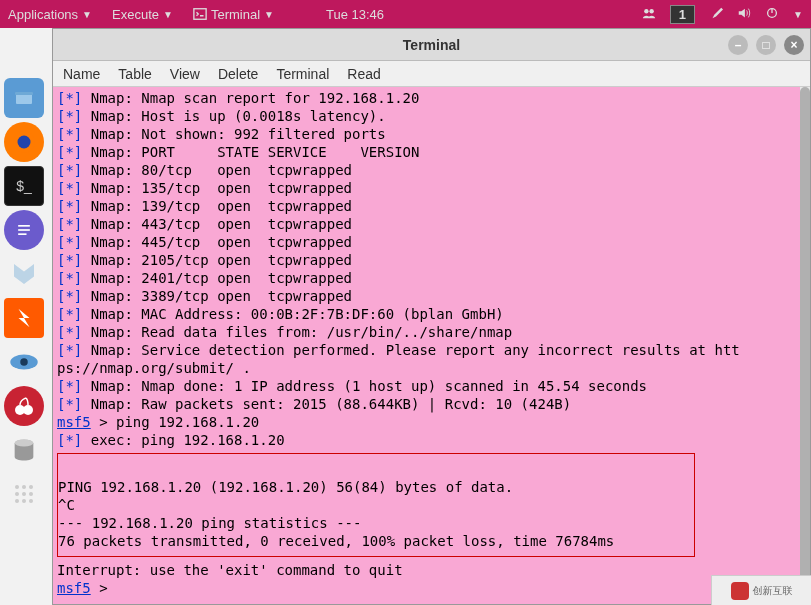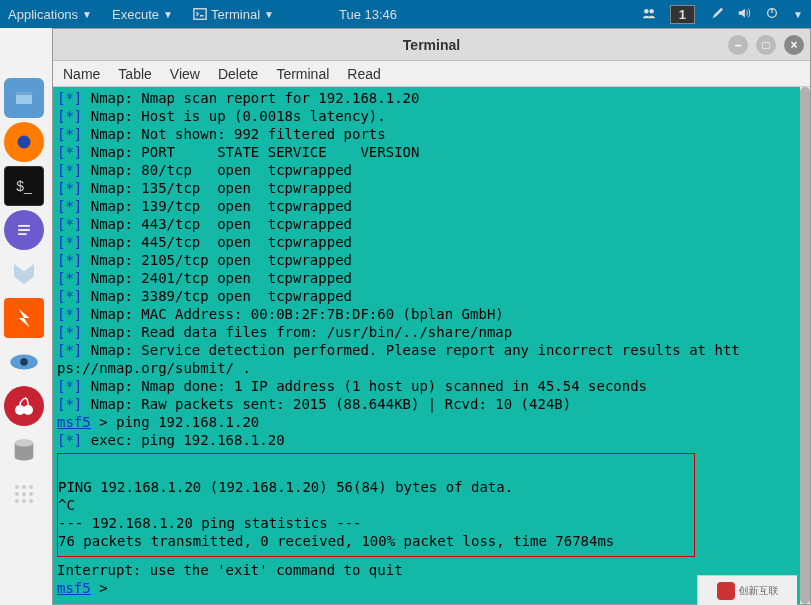--- a/index.html
+++ b/index.html
@@ -6,32 +6,32 @@
   body {
     width: 811px;
     height: 605px;
     font-family: sans-serif;
     background: #1a1a1a;
     overflow: hidden;
     position: relative;
   }
   .topbar {
     height: 28px;
-    background: #0369a1;
+    background: #be185d;
     color: #ddd;
     display: flex;
     align-items: center;
     padding: 0 8px;
     font-size: 13px;
-    gap: 5px;
+    gap: 12px;
   }
   .topbar .left { display: flex; gap: 20px; }
   .topbar .item { display: flex; align-items: center; gap: 4px; cursor: pointer; }
   .topbar .arrow { font-size: 10px; }
-  .topbar .center { margin-left: 60px; }
+  .topbar .center { margin-left: 40px; }
   .topbar .right { margin-left: auto; display: flex; align-items: center; gap: 14px; }
   .topbar .ws-box { border: 1px solid #888; padding: 1px 8px; font-weight: bold; background: #333; }
   .topbar svg { width: 14px; height: 14px; }
 
   .dock {
     position: absolute;
     left: 4px;
     top: 78px;
     width: 42px;
     display: flex;
@@ -206,21 +206,21 @@
     align-items: center;
     gap: 18px;
     padding: 0 10px;
     font-size: 14px;
     color: #333;
     border-bottom: 1px solid #ccc;
   }
   .term-menubar span { cursor: pointer; }
   .term-content {
     flex: 1;
-    background: #14b8a6;
+    background: #f9a8d4;
     font-family: "DejaVu Sans Mono", monospace;
     font-size: 14px;
     line-height: 18px;
     padding: 2px 4px;
     color: #000;
     white-space: pre;
     overflow: hidden;
     position: relative;
   }
   .term-content .scrollbar {
@@ -242,21 +242,21 @@
   .msfprompt { color: #0033cc; text-decoration: underline; }
   .redbox {
     border: 1px solid #cc0000;
     display: inline-block;
     padding: 6px 4px 6px 0;
     margin: 4px 0;
   }
   .watermark {
     position: absolute;
     bottom: 0;
-    right: 14px;
+    right: 0;
     width: 100px;
     height: 30px;
     background: #eee;
     z-index: 50;
     display: flex;
     align-items: center;
     justify-content: center;
     font-size: 10px;
     color: #666;
     border-top: 1px solid #ccc;

